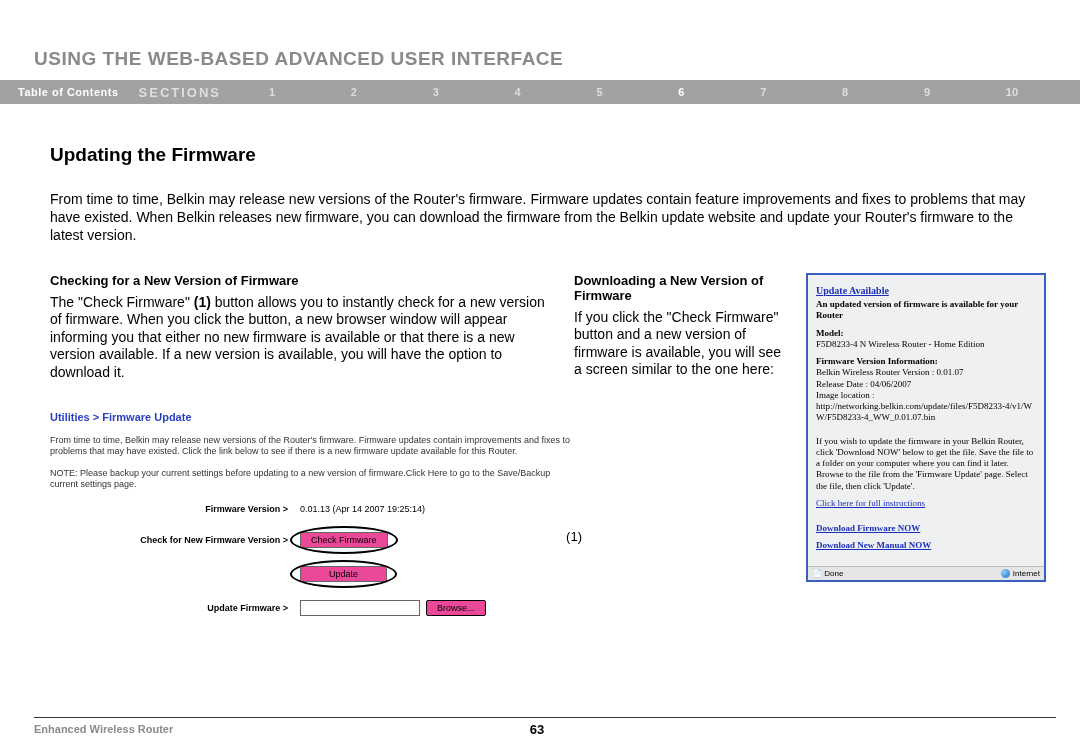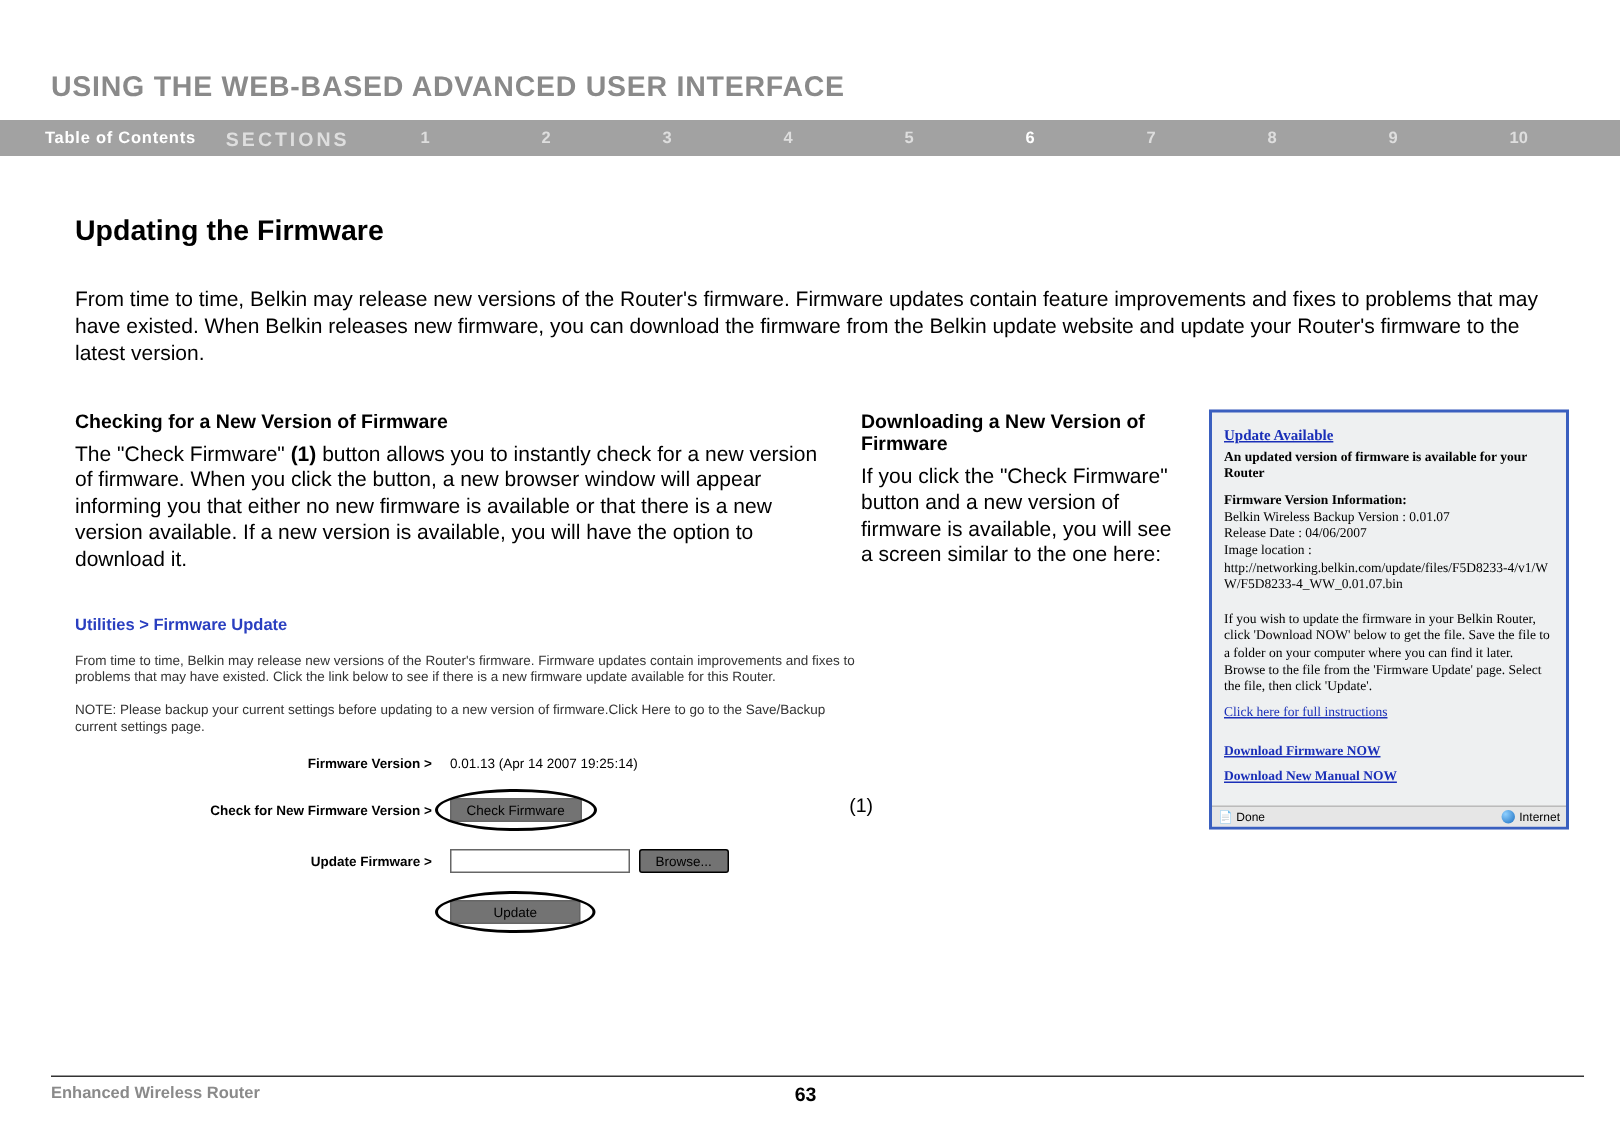--- a/index.html
+++ b/index.html
@@ -16,21 +16,21 @@
     font-weight: bold;
     color: #8a8a8a;
     letter-spacing: 0.5px;
     padding: 48px 0 10px 34px;
   }
   .nav-bar {
     display: flex;
     align-items: center;
     background: #a2a2a2;
     height: 24px;
-    padding-left: 30px;
+    padding-left: 18px;
     padding-right: 24px;
     color: #fff;
     font-size: 11px;
     font-weight: bold;
   }
   .toc { margin-right: 20px; letter-spacing: 0.5px; }
   .sections-label {
     font-size: 13px;
     letter-spacing: 2px;
     margin-right: 10px;
@@ -53,21 +53,21 @@
   .ss1 { margin-top: 30px; width: 520px; font-size: 9px; position: relative; }
   .ss1 .crumb { color: #2a3fc0; font-weight: bold; font-size: 11px; margin-bottom: 12px; }
   .ss1 .p1, .ss1 .p2 { color: #333; line-height: 1.25; margin-bottom: 10px; }
   .ss1 .rows { margin-top: 14px; }
   .ss1 .row { display: flex; align-items: center; margin-bottom: 18px; }
   .ss1 .rlabel { width: 250px; text-align: right; font-weight: bold; font-size: 9px; padding-right: 12px; }
   .ss1 .rval { font-size: 9px; }
   .ss1 .btn {
     display: inline-block;
     border: 1px solid #666;
-    background: #737373;
+    background: #ec4899;
     padding: 2px 10px;
     font-size: 9px;
     border-radius: 2px;
   }
   .ss1 .oval {
     position: relative;
     display: inline-block;
   }
   .ss1 .oval::after {
     content: '';
@@ -209,51 +209,55 @@
             <div class="rlabel">Firmware Version &gt;</div>
             <div class="rval">0.01.13 (Apr 14 2007 19:25:14)</div>
           </div>
           <div class="row">
             <div class="rlabel">Check for New Firmware Version &gt;</div>
             <div class="oval">
               <span class="btn">Check Firmware</span>
             </div>
           </div>
           <div class="row">
+            <div class="rlabel"></div>
+            <div class="oval">
+              <span class="btn" style="padding:2px 28px">Update</span>
+            </div>
+          </div>
+          <div class="row">
             <div class="rlabel">Update Firmware &gt;</div>
             <span class="input-box"></span>
             <span style="width:6px"></span>
             <span class="btn" style="border:1.5px solid #000">Browse...</span>
-          </div>
-          <div class="row">
-            <div class="rlabel"></div>
-            <div class="oval">
-              <span class="btn" style="padding:2px 28px">Update</span>
-            </div>
           </div>
         </div>
         <div class="callout">(1)</div>
       </div>
     </div>
 
     <div class="colM">
       <div class="subhead">Downloading a New Version of Firmware</div>
       <div class="body-text">If you click the "Check Firmware" button and a new version of firmware is available, you will see a screen similar to the one here:</div>
     </div>
 
     <div class="colR">
       <div class="ss2">
         <div class="body">
           <div class="ua">Update Available</div>
           <div class="bold" style="margin-top:2px">An updated version of firmware is available for your Router</div>
 
+          <div class="blk">
+            <div class="bold">Model:</div>
+            <div>F5D8233-4 N Wireless Router - Home Edition</div>
+          </div>
 
           <div class="blk">
             <div class="bold">Firmware Version Information:</div>
-            <div>Belkin Wireless Backup Version : 0.01.07</div>
+            <div>Belkin Wireless Router Version : 0.01.07</div>
             <div>Release Date : 04/06/2007</div>
             <div>Image location :</div>
             <div style="word-break:break-all">http://networking.belkin.com/update/files/F5D8233-4/v1/WW/F5D8233-4_WW_0.01.07.bin</div>
           </div>
 
           <div class="blk" style="margin-top:12px">If you wish to update the firmware in your Belkin Router, click 'Download NOW' below to get the file. Save the file to a folder on your computer where you can find it later. Browse to the file from the 'Firmware Update' page. Select the file, then click 'Update'.</div>
 
           <div class="blk">
             <span class="link">Click here for full instructions</span>
           </div>

